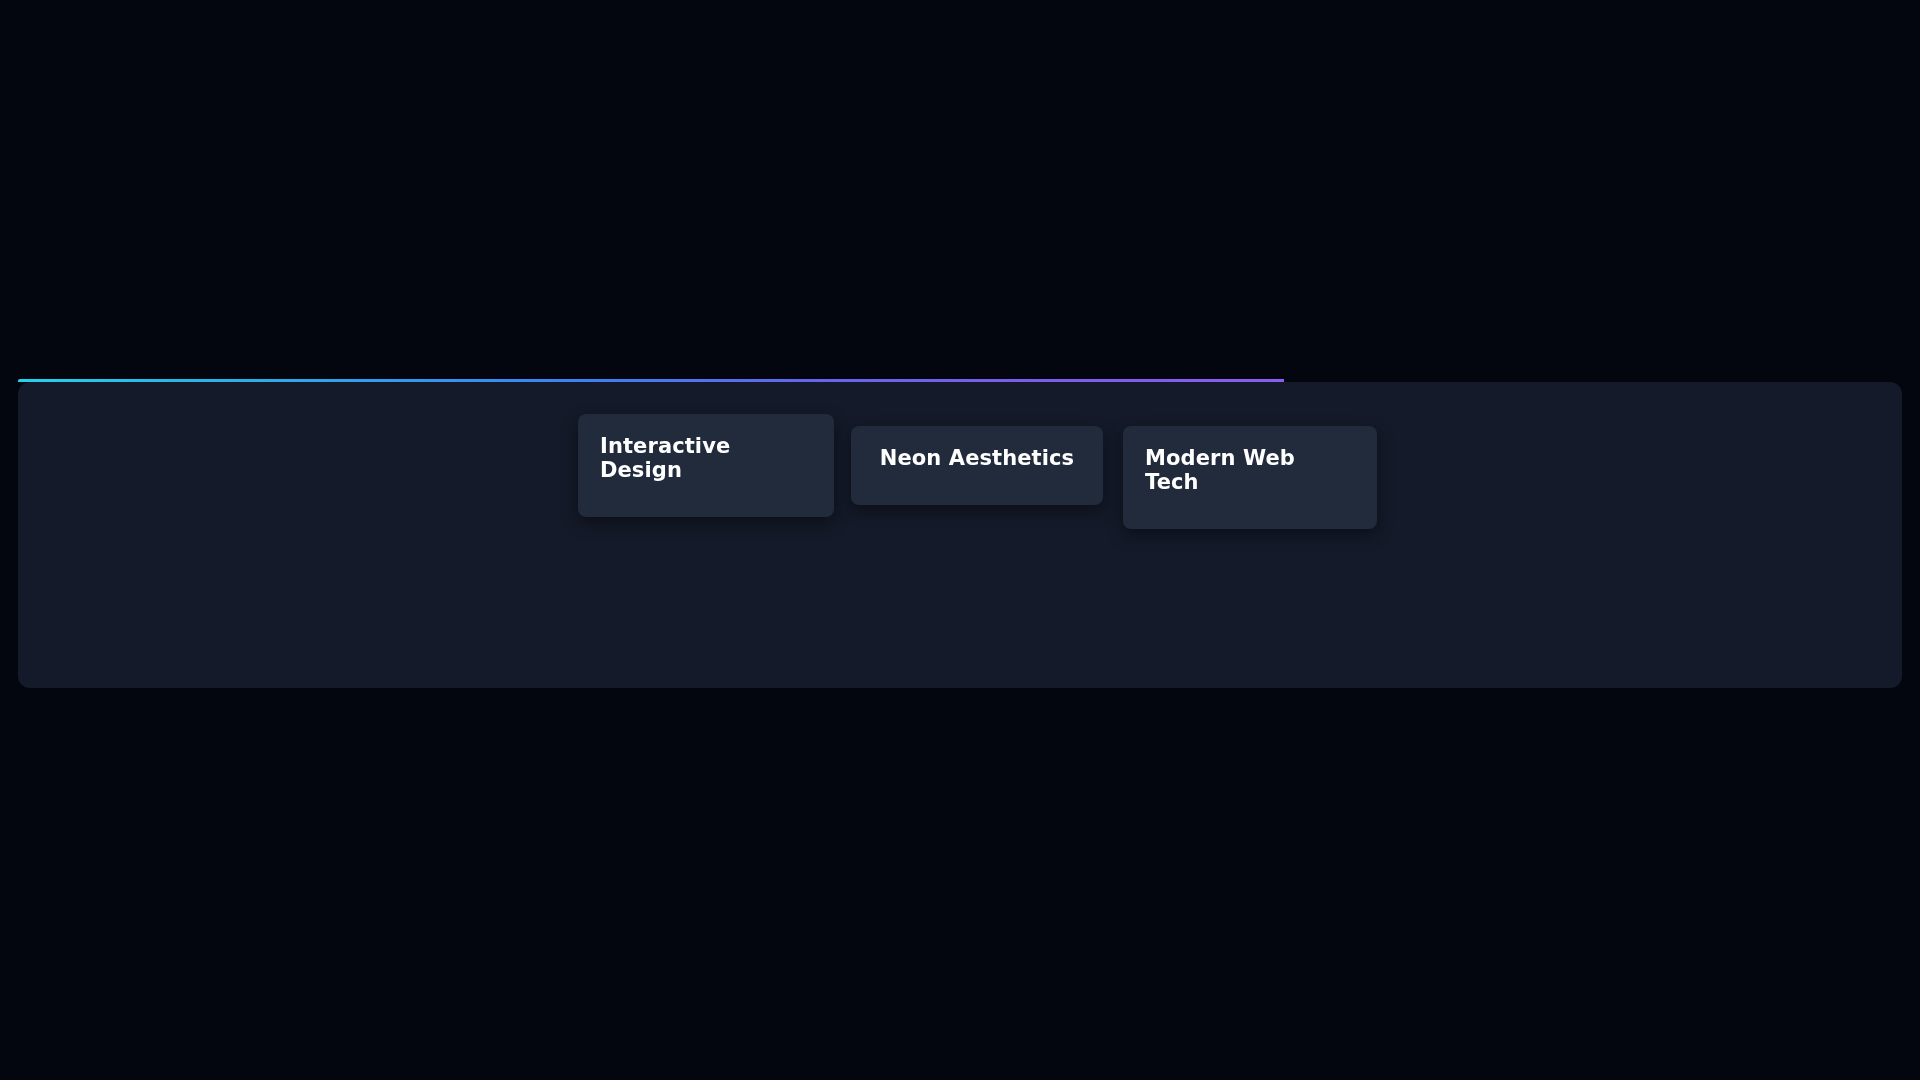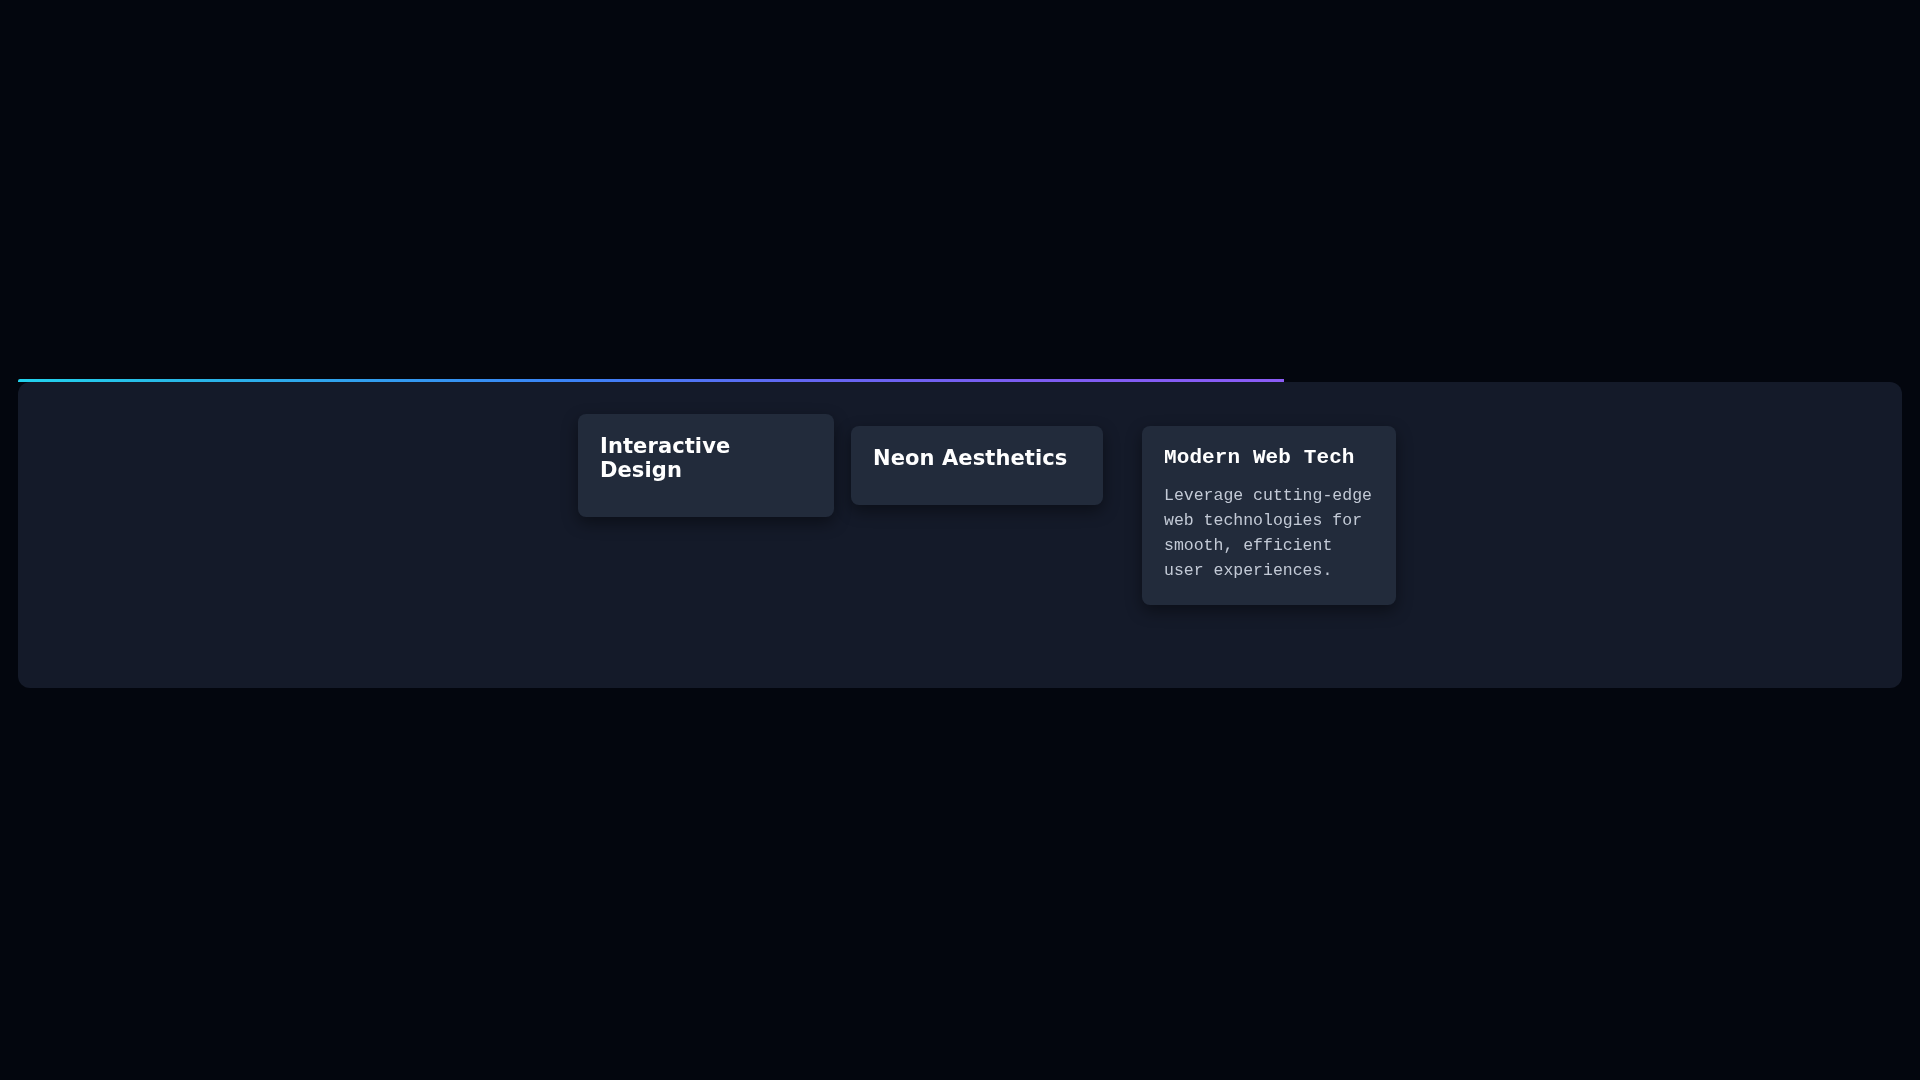--- a/index.html
+++ b/index.html
@@ -65,22 +65,22 @@
 
   .card {
     position: absolute;
     background: #222b3b;
     border-radius: 8px;
     padding: 20px 22px 22px 22px;
     box-shadow: 0 6px 16px rgba(0, 0, 0, 0.42);
   }
 
   .card.c1 { left: 18px;  top: 12px;  width: 256px; }
-  .card.c2 { left: 291px; top: 24px;  width: 252px; }
-  .card.c3 { left: 582px; top: 24px;  width: 254px; font-family: Liberation Mono, monospace; }
+  .card.c2 { left: 291px; top: 24px;  width: 252px; text-align: center; }
+  .card.c3 { left: 563px; top: 24px;  width: 254px; }
 
   .card-title {
     color: #ffffff;
     font-size: 21px;
     font-weight: 700;
     line-height: 1.15;
     letter-spacing: 0.1px;
     margin-bottom: 13px;
   }
 
@@ -105,19 +105,18 @@
       <article class="card c1">
         <h3 class="card-title">Interactive Design</h3>
       </article>
 
       <article class="card c2">
         <h3 class="card-title">Neon Aesthetics</h3>
       </article>
 
       <article class="card c3">
         <h3 class="card-title">Modern Web Tech</h3>
-        <p class="card-body">Leverage cutting-edge web technologies for smooth, efficient user experiences.</p>
       </article>
 
     </div>
   </section>
 
 </div>
 
 </body></html>

